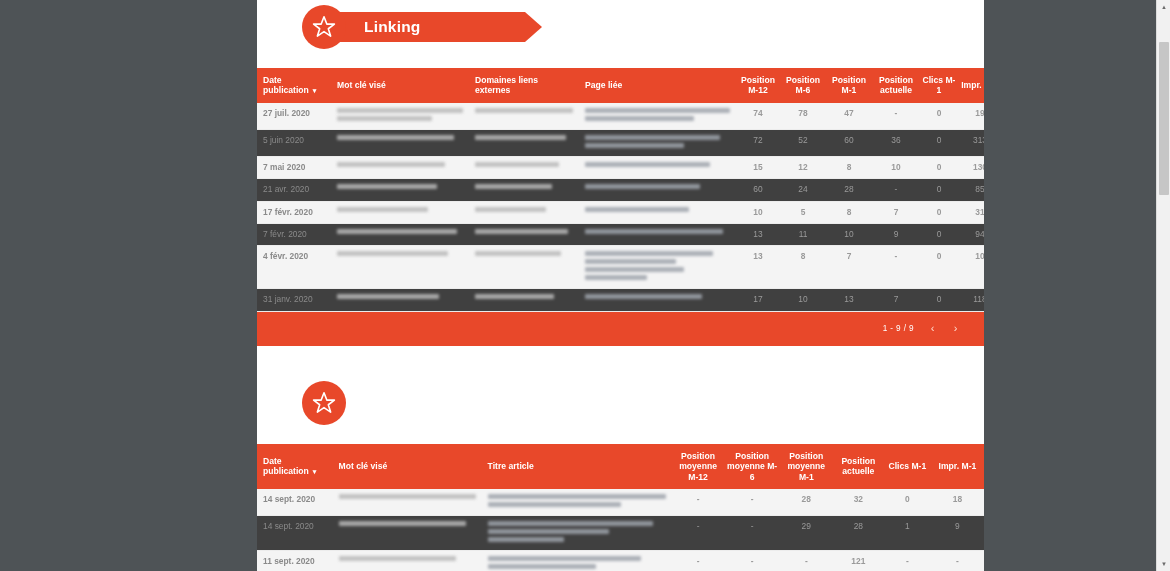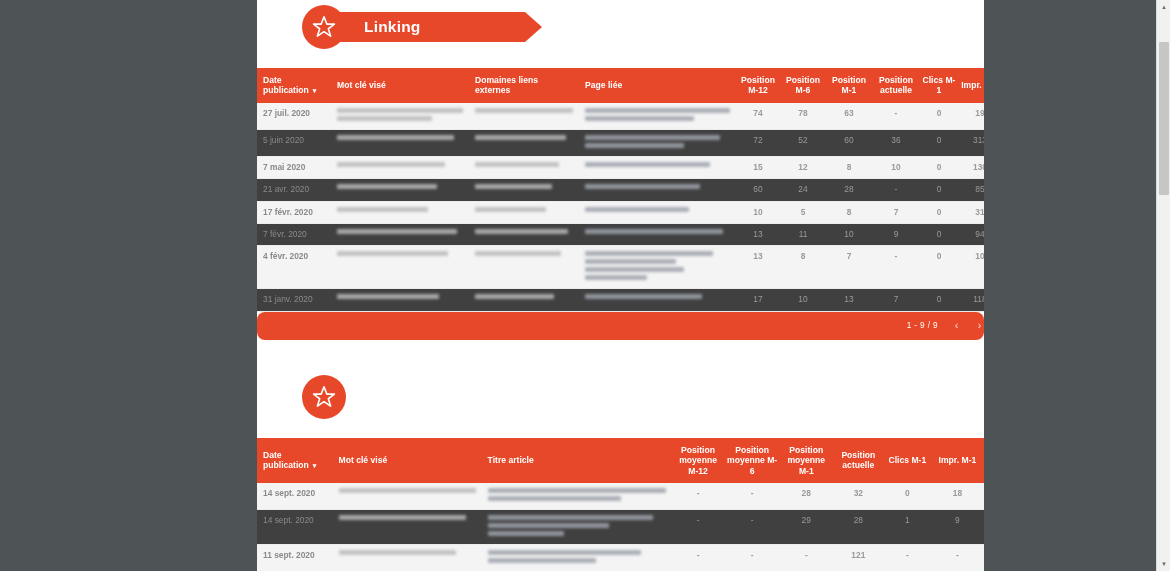--- a/index.html
+++ b/index.html
@@ -119,27 +119,26 @@
     border-radius: 1px;
     background: #b9b9b9;
     filter: blur(1.7px);
     opacity: .85;
   }
   .redact.link i { background: #9fa4ac; }
 
   
   .pager {
     background: #e8482a;
-    height: 28px;
+    height: 34px;
     display: flex;
     align-items: center;
     justify-content: flex-end;
-    padding-right: 0;
+    padding-right: 24px;
     gap: 14px;
-    border-radius: 8px;
   }
   .pager-count { color: #ffffff; font-size: 8.2px; letter-spacing: .4px; }
   .pager-btn {
     color: #ffdccf;
     font-size: 11px;
     line-height: 1;
     width: 9px; text-align: center;
   }
 
   .gap-after-table { height: 30px; }
@@ -232,21 +231,21 @@
                   </span>
                 </td>
                 <td>
                   <span class="redact link">
                     <i style="width: 100%;"></i>
                     <i style="width: 75%;"></i>
                   </span>
                 </td>
                 <td class="num">74</td>
                 <td class="num">78</td>
-                <td class="num">63</td>
+                <td class="num">47</td>
                 <td class="num">-</td>
                 <td class="num">0</td>
                 <td class="num">19</td>
               </tr>
               <tr class="even">
                 <td class="date">5 juin 2020</td>
                 <td>
                   <span class="redact">
                     <i style="width: 93%;"></i>
                   </span>

